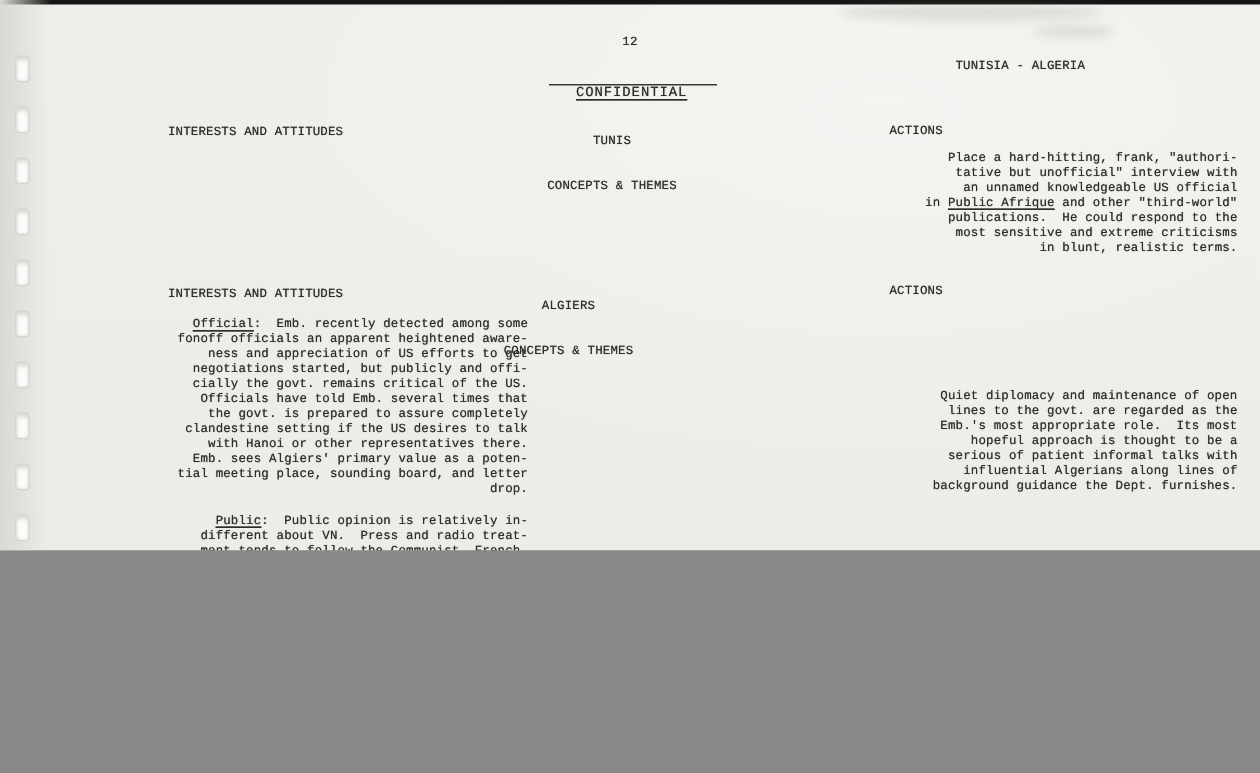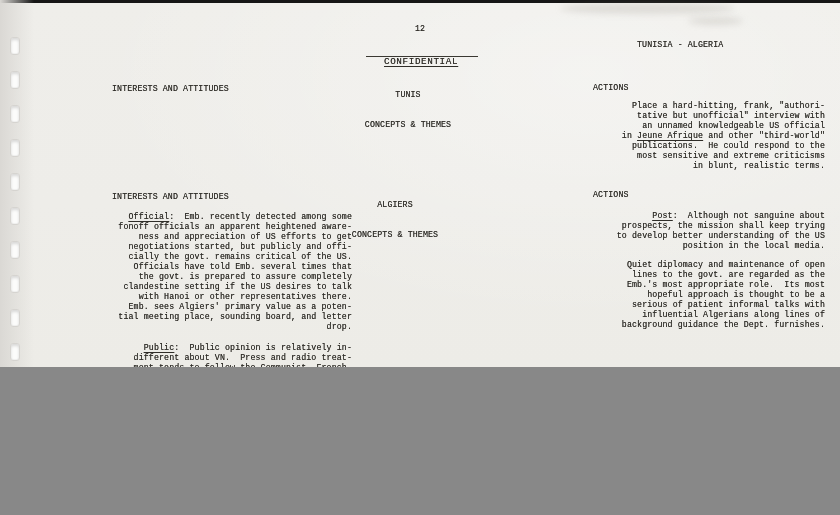--- a/index.html
+++ b/index.html
@@ -82,26 +82,26 @@
   </div>
 
   <div class="tw" style="left:637px; top:40px;">TUNISIA - ALGERIA</div>
 
   <div class="tw u-head" style="left:112px; top:84px;">INTERESTS AND ATTITUDES</div>
   <div class="tw u-head" style="left:593px; top:83px;">ACTIONS</div>
 
   <div class="tw" style="left:593px; top:101px; width:232px;">Place a hard-hitting, frank, "authori-
 tative but unofficial" interview with
 an unnamed knowledgeable US official
-in <u>Jeune Afrique</u> and other "third-world"
+in <u>Public Afrique</u> and other "third-world"
 publications.  He could respond to the
 most sensitive and extreme criticisms
 in blunt, realistic terms.</div>
 
-  <div class="tw centered" style="left:339px; top:180px; width:112px;">
+  <div class="tw centered" style="left:323px; top:180px; width:112px;">
     <div>ALGIERS</div>
     <div class="u-head">CONCEPTS &amp; THEMES</div>
   </div>
 
   <div class="tw u-head" style="left:112px; top:192px;">INTERESTS AND ATTITUDES</div>
   <div class="tw u-head" style="left:593px; top:190px;">ACTIONS</div>
 
   <div class="tw" style="left:112px; top:212px; width:240px;"><u>Official</u>:  Emb. recently detected among some
 fonoff officials an apparent heightened aware-
 ness and appreciation of US efforts to get
@@ -112,24 +112,20 @@
 clandestine setting if the US desires to talk
 with Hanoi or other representatives there.
 Emb. sees Algiers' primary value as a poten-
 tial meeting place, sounding board, and letter
 drop.</div>
   <div class="tw" style="left:112px; top:343px; width:240px;"><u>Public</u>:  Public opinion is relatively in-
 different about VN.  Press and radio treat-
 ment tends to follow the Communist, French,
 or UAR lines.</div>
 
-  <div class="tw" style="left:593px; top:211px; width:232px;"><u>Post</u>:  Although not sanguine about
-prospects, the mission shall keep trying
-to develop better understanding of the US
-position in the local media.</div>
   <div class="tw" style="left:593px; top:260px; width:232px;">Quiet diplomacy and maintenance of open
 lines to the govt. are regarded as the
 Emb.'s most appropriate role.  Its most
 hopeful approach is thought to be a
 serious of patient informal talks with
 influential Algerians along lines of
 background guidance the Dept. furnishes.</div>
 
   <div class="conf-wrap" style="left:390px; top:430px;">
     <span class="tw conf" style="position:static;">CONFIDENTIAL</span>

